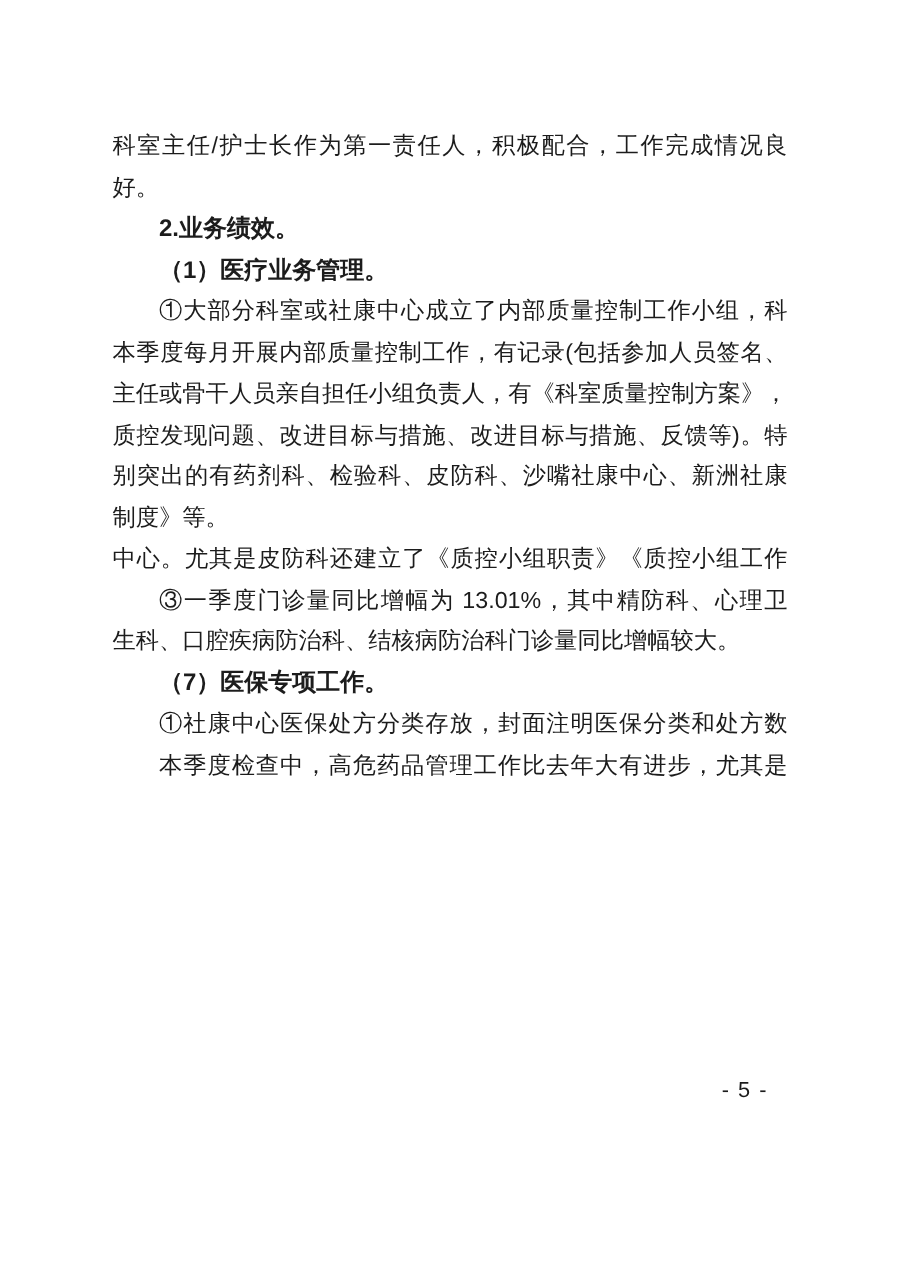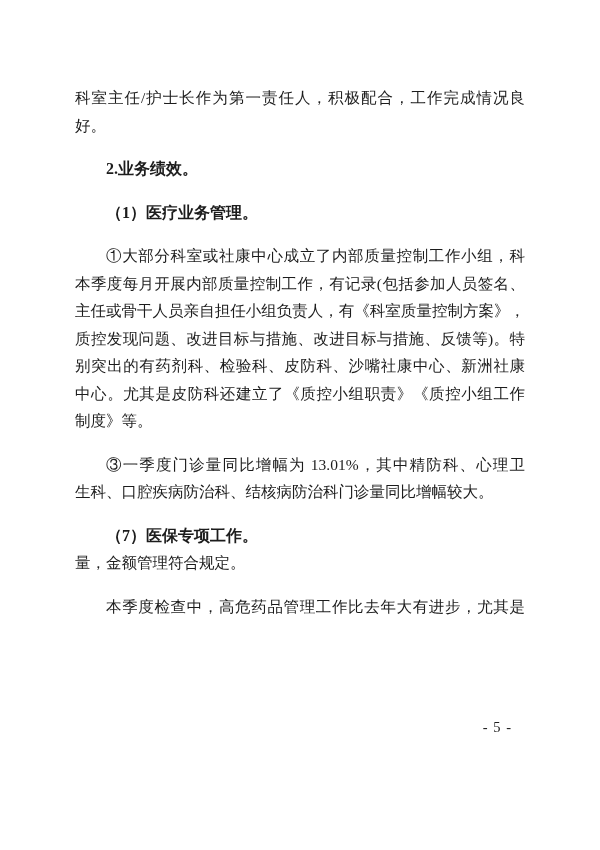--- a/index.html
+++ b/index.html
@@ -6,21 +6,21 @@
     margin: 0;
     padding: 0;
     background: #ffffff;
   }
   .page {
     position: relative;
     width: 600px;
     height: 850px;
     background: #ffffff;
     overflow: hidden;
-    font-family: Liberation Serif, serif;
+    font-family: Liberation Sans, sans-serif;
     color: #1c1c1c;
   }
   .content {
     position: absolute;
     left: 75px;
     top: 84px;
     width: 450px;
   }
   .line {
     font-size: 15.5px;
@@ -29,21 +29,20 @@
     overflow: hidden;
   }
   
   .line.fill {
     text-align: justify;
     text-align-last: justify;
     text-justify: inter-character;
   }
   .line.indent {
     text-indent: 31px;
-    margin-top: 16px;
   }
   .paragraph.heading .line {
     font-weight: bold;
     font-size: 16px;
   }
   .page-number {
     position: absolute;
     top: 719px;
     right: 88px;
     font-size: 14.5px;
@@ -65,31 +64,31 @@
       </div>
       <div class="paragraph heading">
         <div class="line indent">（1）医疗业务管理。</div>
       </div>
       <div class="paragraph">
         <div class="line indent fill">①大部分科室或社康中心成立了内部质量控制工作小组，科</div>
         <div class="line fill">本季度每月开展内部质量控制工作，有记录(包括参加人员签名、</div>
         <div class="line fill">主任或骨干人员亲自担任小组负责人，有《科室质量控制方案》，</div>
         <div class="line fill">质控发现问题、改进目标与措施、改进目标与措施、反馈等)。特</div>
         <div class="line fill">别突出的有药剂科、检验科、皮防科、沙嘴社康中心、新洲社康</div>
+        <div class="line">制度》等。</div>
         <div class="line fill">中心。尤其是皮防科还建立了《质控小组职责》《质控小组工作</div>
-        <div class="line">制度》等。</div>
       </div>
       <div class="paragraph">
         <div class="line indent fill">③一季度门诊量同比增幅为 13.01%，其中精防科、心理卫</div>
         <div class="line">生科、口腔疾病防治科、结核病防治科门诊量同比增幅较大。</div>
       </div>
       <div class="paragraph heading">
         <div class="line indent">（7）医保专项工作。</div>
       </div>
       <div class="paragraph">
-        <div class="line">量，金额管理符合规定。</div>
+        <div class="line indent fill">①社康中心医保处方分类存放，封面注明医保分类和处方数</div>
       </div>
       <div class="paragraph">
         <div class="line indent fill">本季度检查中，高危药品管理工作比去年大有进步，尤其是</div>
       </div>
     </div>
   <div class="page-number">- 5 -</div>
 </div>
 
 </body></html>

